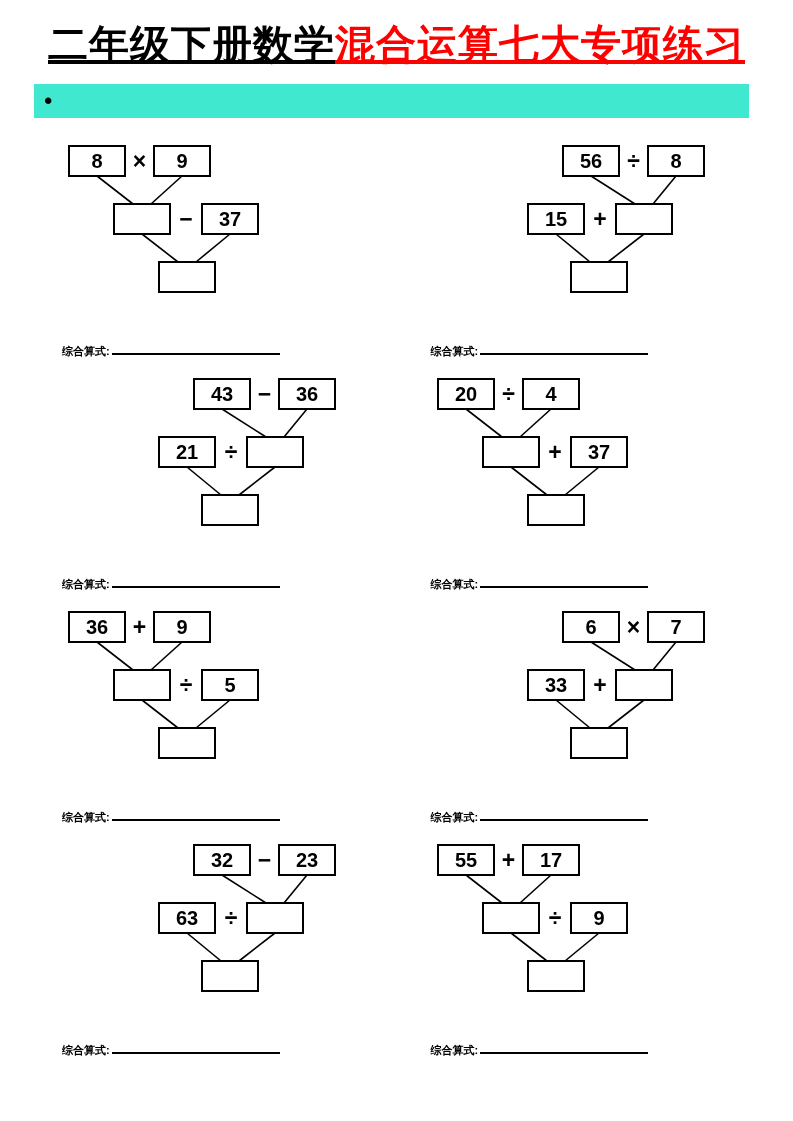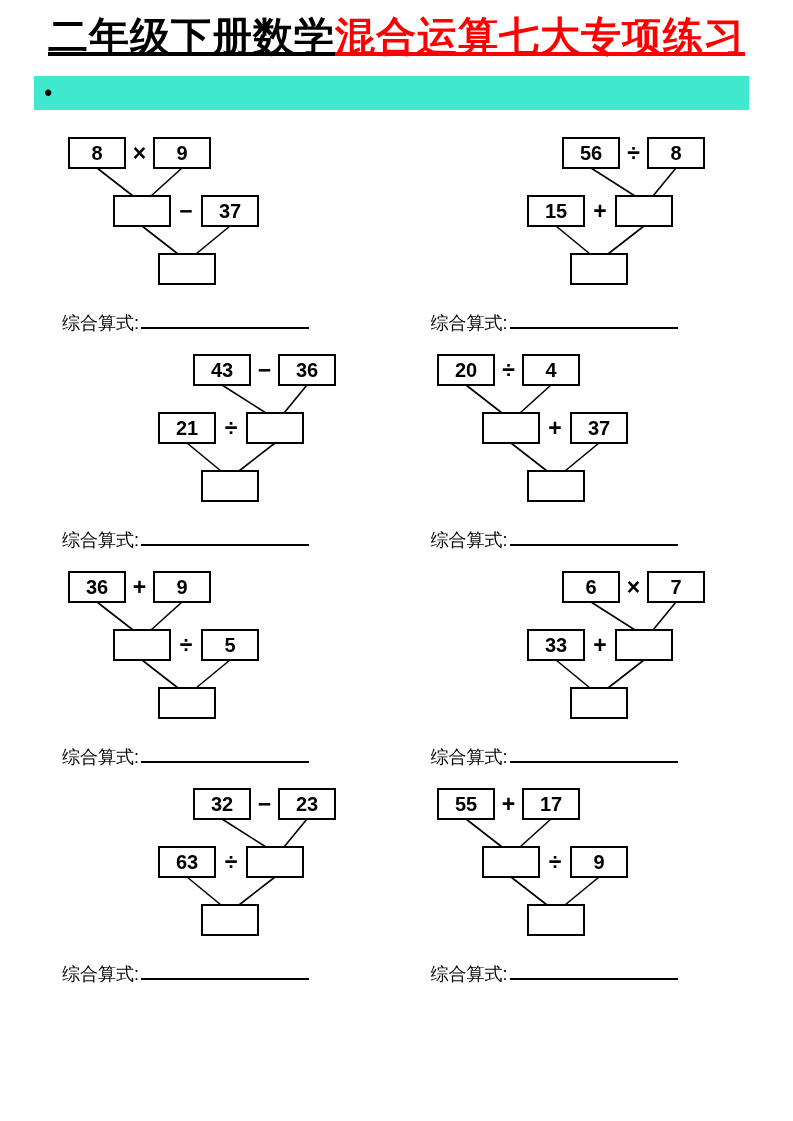--- a/index.html
+++ b/index.html
@@ -4,21 +4,21 @@
 <style>
   * { box-sizing: border-box; margin: 0; padding: 0; }
   html, body { background: #ffffff; }
   body {
     width: 793px;
     height: 1121px;
     font-family: "Liberation Sans", sans-serif;
     color: #000;
     overflow: hidden;
   }
-  .page { width: 100%; height: 100%; padding-top: 14px; }
+  .page { width: 100%; height: 100%; padding-top: 22px; }
   .title {
     text-align: center;
     font-size: 40px;
     font-weight: bold;
     letter-spacing: 1px;
     line-height: 1.15;
     font-family: "Liberation Serif", serif;
   }
   .title span { text-decoration: underline; }
   .title .black { color: #000; }
@@ -33,23 +33,23 @@
   .section-label { font-weight: bold; font-size: 21px; }
   .grid {
     display: grid;
     grid-template-columns: 1fr 1fr;
     column-gap: 24px;
     row-gap: 6px;
     padding: 20px 36px 0 44px;
   }
   .problem { padding-top: 4px; }
   .eq-line {
-    margin: 8px 0 6px 18px;
-    font-weight: normal;
-    font-size: 18px;
+    margin: 33px 0 6px 18px;
+    font-weight: bold;
+    font-size: 11px;
     white-space: nowrap;
   }
   .eq-blank {
     display: inline-block;
     width: 168px;
     height: 5px;
     border-bottom: 2px solid #000;
     margin-left: 2px;
   }
   svg text { font-family: "Liberation Sans", sans-serif; }

